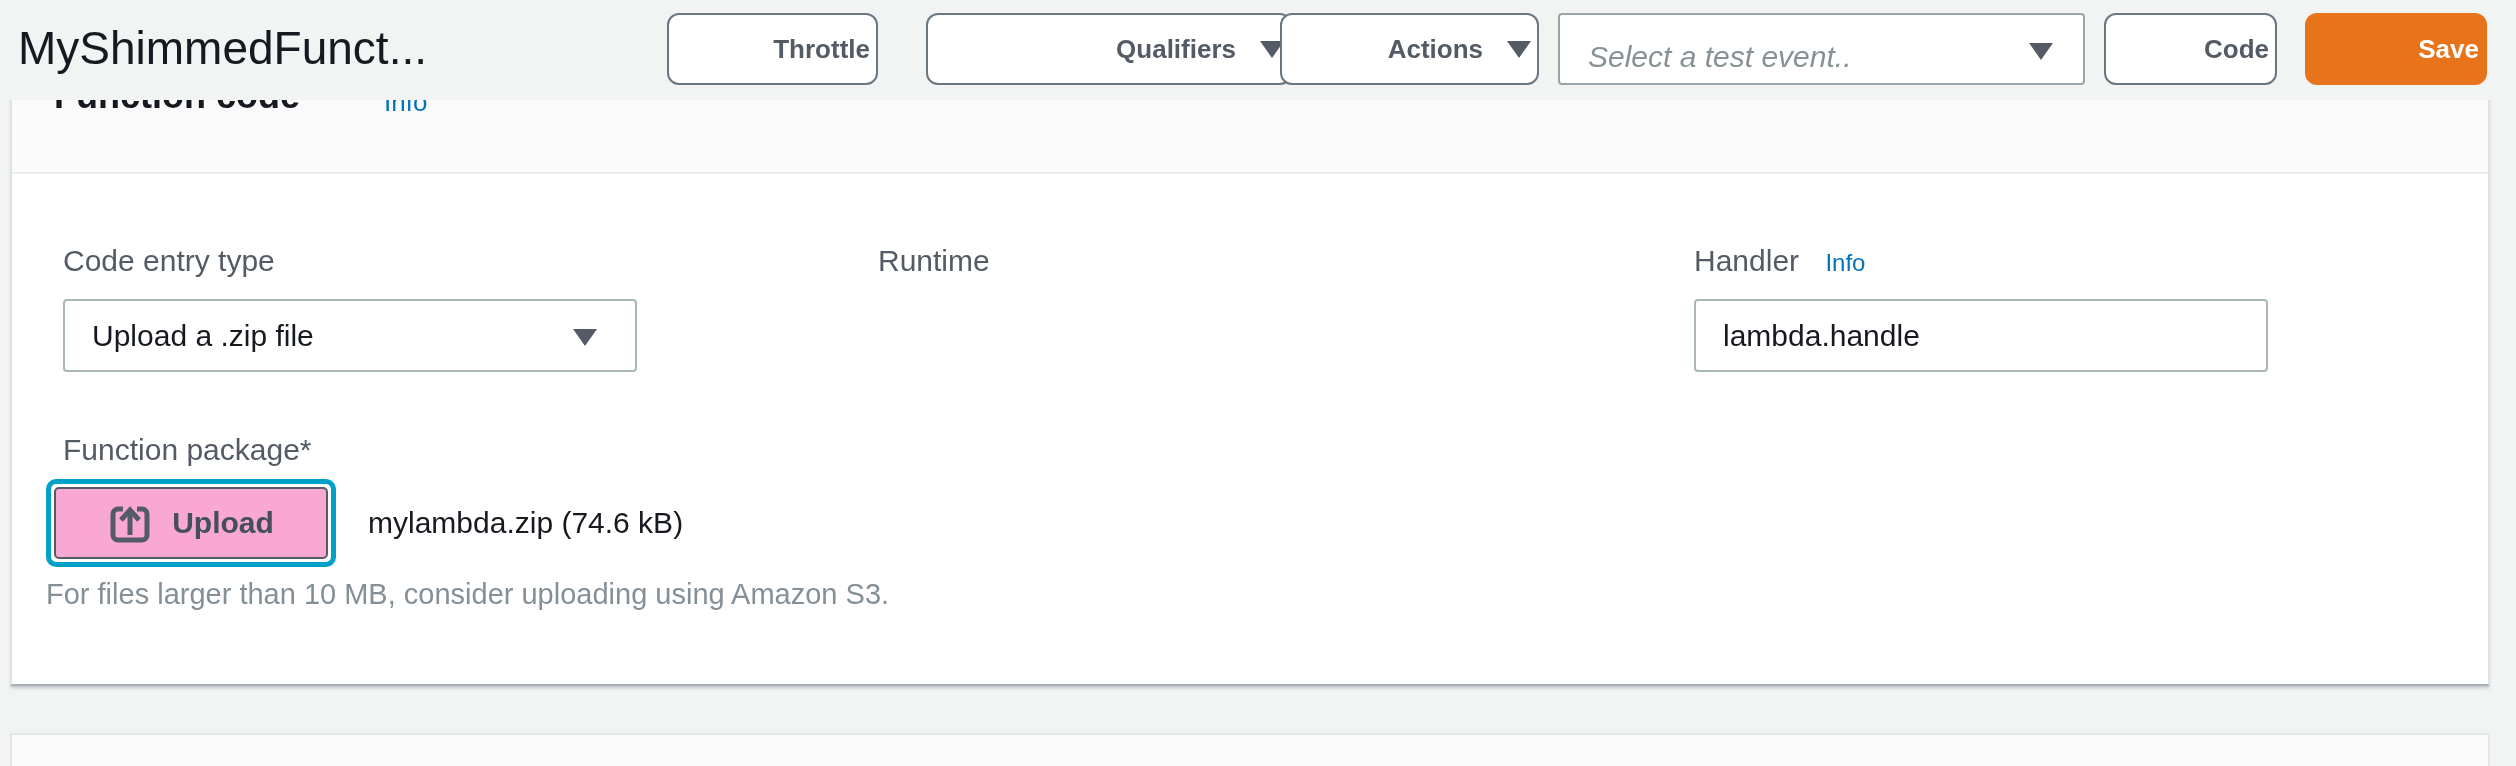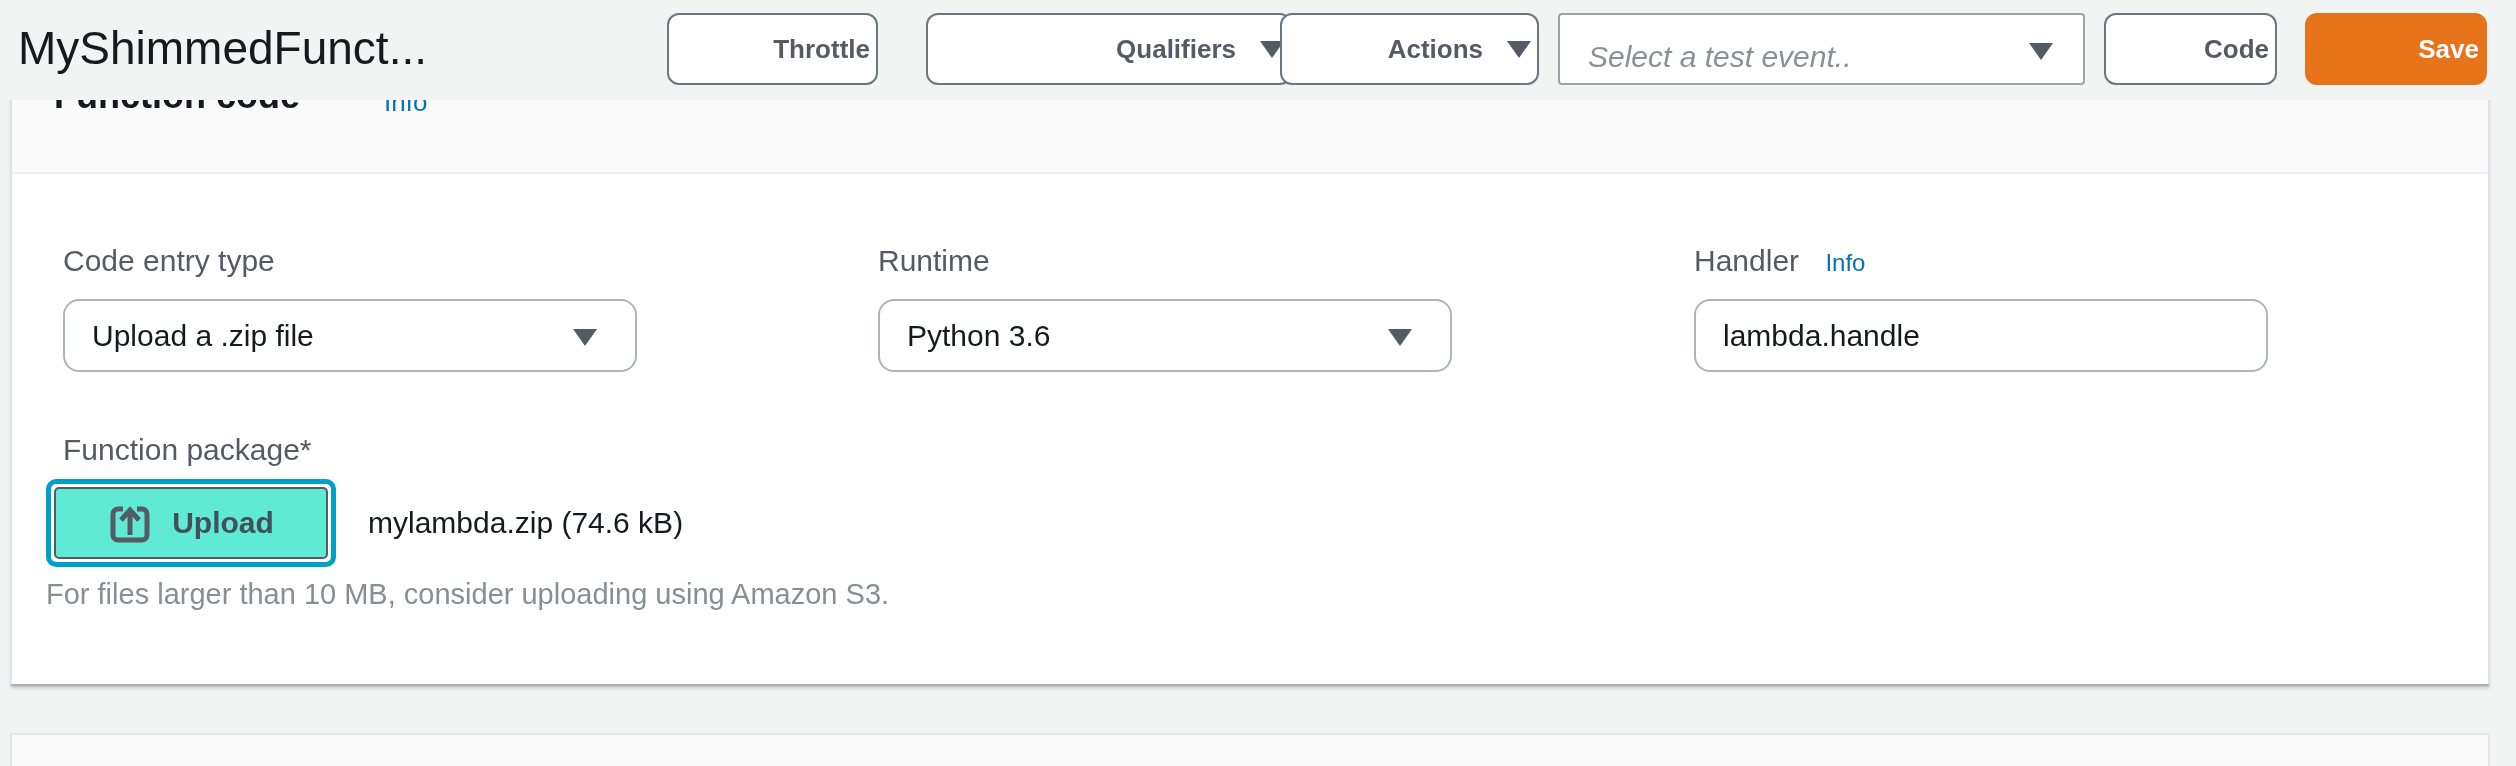--- a/index.html
+++ b/index.html
@@ -30,28 +30,28 @@
        padding:16px 70px 0 28px;cursor:pointer;}
   .select-test-event .placeholder{font-style:italic;color:#879196;font-size:30px;white-space:nowrap;}
   .caret{width:0;height:0;border-left:12px solid transparent;border-right:12px solid transparent;
          border-top:17px solid #545b64;display:inline-block;}
   .select-test-event .caret{position:absolute;right:30px;top:28px;}
 
   
   .field-label{position:absolute;font-size:30px;line-height:32px;color:#545b64;white-space:nowrap;}
   .info-link{color:#0073bb;font-size:24px;cursor:pointer;}
   .dropdown,.text-input{position:absolute;top:277px;width:574px;height:73px;box-sizing:border-box;
-       background:#fff;border:2px solid #aab7b8;border-radius:16px;font-size:30px;color:#16191f;}
+       background:#fff;border:2px solid #aab7b8;border-radius:4px;font-size:30px;color:#16191f;}
   .dropdown{display:flex;align-items:center;padding:0 70px 0 27px;cursor:pointer;}
   .dropdown .caret{position:absolute;right:38px;top:28px;}
   .text-input{padding:0 27px;font-family:"Liberation Sans",sans-serif;outline:none;}
 
   .focus-ring{position:absolute;left:34px;top:457px;width:290px;height:88px;box-sizing:border-box;
        border:5px solid #00a1c9;border-radius:10px;display:flex;}
-  .upload-btn{flex:1;margin:3px;background:#5eead4;border:2px solid #545b64;border-radius:5px;
+  .upload-btn{flex:1;margin:3px;background:#f9a8d4;border:2px solid #545b64;border-radius:5px;
        display:flex;align-items:center;justify-content:center;gap:20px;
        font-size:30px;font-weight:700;color:#444f59;cursor:pointer;}
   .file-info{position:absolute;left:356px;top:457px;height:88px;display:flex;align-items:center;
        font-size:30px;color:#16191f;white-space:nowrap;}
   .helper-text{position:absolute;left:34px;top:556px;font-size:29px;line-height:32px;color:#848f96;white-space:nowrap;}
 
   
   .card-next{position:absolute;left:10px;top:733px;width:2480px;height:40px;background:#fafafa;
        border:2px solid #e3e7e7;border-bottom:none;box-sizing:border-box;z-index:1;}
 </style>
@@ -68,24 +68,20 @@
 
     <div class="field-label" style="left:51px;top:223px;">Code entry type</div>
     <div class="field-label" style="left:866px;top:223px;">Runtime</div>
     <div class="field-label" style="left:1682px;top:223px;">
       <span>Handler</span>
       <span class="info-link" style="margin-left:18px;">Info</span>
     </div>
 
     <div class="dropdown" style="left:51px;">
       <span>Upload a .zip file</span>
-      <span class="caret"></span>
-    </div>
-    <div class="dropdown" style="left:866px;">
-      <span>Python 3.6</span>
       <span class="caret"></span>
     </div>
     <input class="text-input" style="left: 1682px;" type="text" value="lambda.handle">
 
     <div class="field-label" style="left:51px;top:412px;">Function package*</div>
 
     <div class="focus-ring">
       <div class="upload-btn">
         <svg width="44" height="44" viewBox="0 0 44 44" fill="none" stroke="#545b64" stroke-width="5">
           <path d="M15 8 H10 a5 5 0 0 0 -5 5 v21 a5 5 0 0 0 5 5 h24 a5 5 0 0 0 5 -5 V13 a5 5 0 0 0 -5 -5 h-5"></path>

